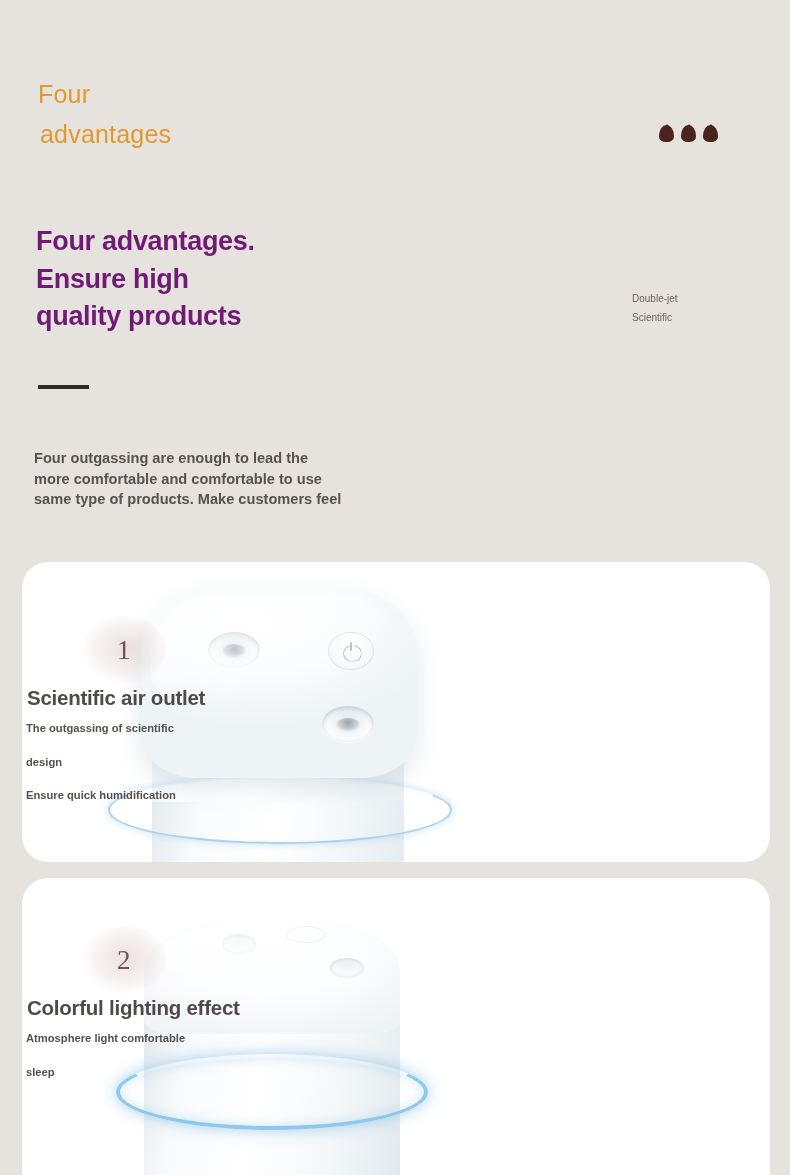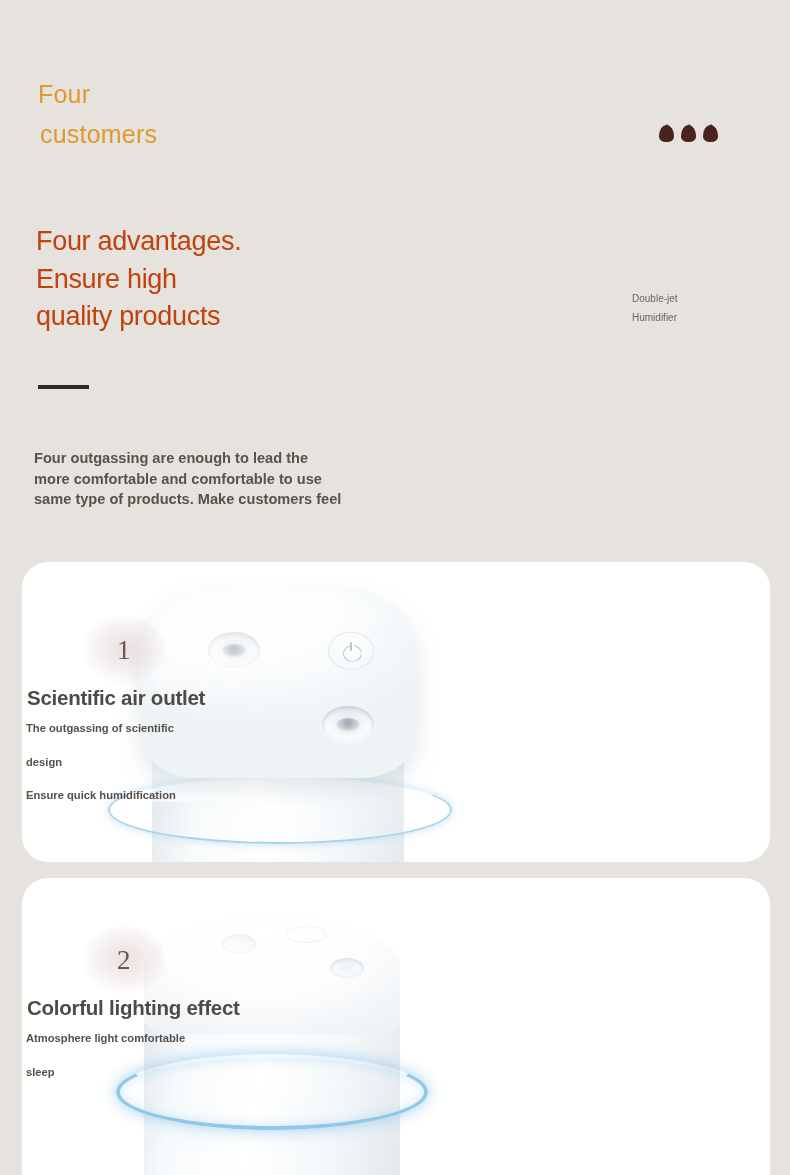--- a/index.html
+++ b/index.html
@@ -65,22 +65,22 @@
     border-right:4px solid transparent;
     border-bottom:6px solid #4a231c;
   }
 
   .headline {
     position:absolute;
     left:36px;
     top:223px;
     font-size:27px;
     line-height:37.5px;
-    font-weight:400;
-    color:#c2410c;
+    font-weight:700;
+    color:#701a75;
     letter-spacing:-0.3px;
     width:420px;
   }
 
   .product-label {
     position:absolute;
     left:632px;
     top:289px;
     font-size:10px;
     line-height:19px;
@@ -364,38 +364,38 @@
   .desc-line { display:block; }
   .desc-line + .desc-line { margin-top:20px; }
 </style>
 </head>
 <body>
 
 <div class="hero">
 
   <div class="kicker">
     <div>Four</div>
-    <div class="kicker-l2">customers</div>
+    <div class="kicker-l2">advantages</div>
   </div>
 
   <div class="droplets">
     <span class="droplet"></span>
     <span class="droplet"></span>
     <span class="droplet"></span>
   </div>
 
   <div class="headline">
     <div>Four advantages.</div>
     <div>Ensure high</div>
     <div>quality products</div>
   </div>
 
   <div class="product-label">
     <div>Double-jet</div>
-    <div>Humidifier</div>
+    <div>Scientific</div>
   </div>
 
   <div class="rule"></div>
 
   <div class="body-copy">
     <div>Four outgassing are enough to lead the</div>
     <div>more comfortable and comfortable to use</div>
     <div>same type of products. Make customers feel</div>
   </div>
 </div>

